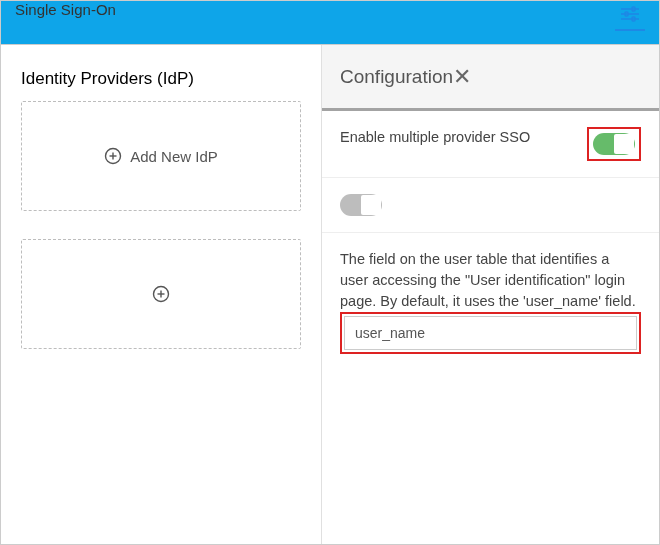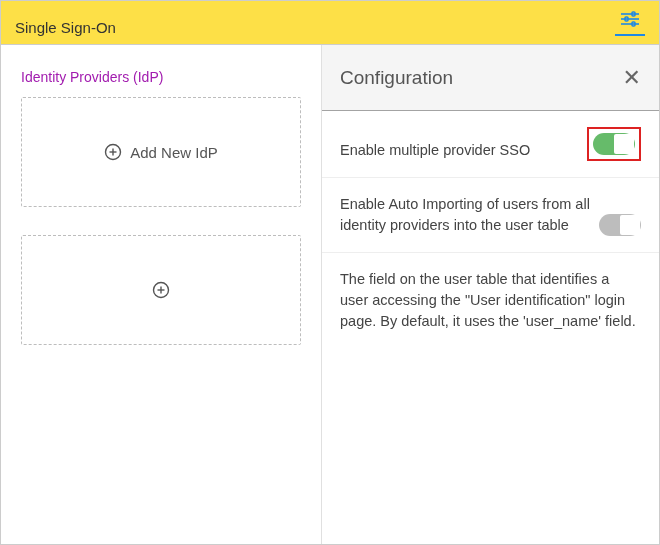--- a/index.html
+++ b/index.html
@@ -11,27 +11,27 @@
     overflow: hidden;
   }
   .wrap {
     border: 1px solid #ccc;
     width: 660px;
     height: 545px;
     display: flex;
     flex-direction: column;
   }
   .header {
-    background: #fde047;
+    background: #0ea5e9;
     border-bottom: 1px solid #ccc;
     height: 44px;
     display: flex;
-    align-items: flex-end;
+    align-items: flex-start;
     justify-content: space-between;
-    padding: 8px 14px;
+    padding: 0 14px;
   }
   .header-title {
     font-size: 15px;
     color: #333;
   }
   .settings-btn {
     width: 30px;
     height: 30px;
     border: none;
     border-bottom: 2px solid #1e88e5;
@@ -46,23 +46,23 @@
     flex: 1;
     display: flex;
     overflow: hidden;
   }
   .left {
     width: 320px;
     padding: 20px;
     overflow: auto;
   }
   .left h2 {
-    font-size: 14px;
+    font-size: 17px;
     font-weight: 400;
-    color: #a21caf;
+    color: #000000;
     margin-bottom: 12px;
     margin-top: 20px;
   }
   .left h2:first-child { margin-top: 4px; }
   .dashed-box {
     border: 1.5px dashed #bdbdbd;
     border-radius: 2px;
     height: 110px;
     display: flex;
     align-items: center;
@@ -86,40 +86,39 @@
     flex: 1;
     border-left: 1px solid #e0e0e0;
     background: #fff;
     display: flex;
     flex-direction: column;
     overflow: auto;
   }
   .panel-header {
     height: 66px;
     background: #f5f5f5;
-    border-bottom: 1px solid #a3a3a3;
-    display: flex;
-    align-items: center;
-    justify-content: space-between;
+    border-bottom: 3px solid #a3a3a3;
+    display: flex;
+    align-items: center;
     padding: 0 18px;
   }
   .panel-header h3 {
     font-size: 19px;
     font-weight: 400;
     color: #555;
   }
   .close-btn {
     background: none; border: none; cursor: pointer;
     font-size: 22px; color: #666; line-height: 1;
   }
   .option {
     border-bottom: 1px solid #eee;
     padding: 16px 18px;
     display: flex;
-    align-items: flex-end;
+    align-items: flex-start;
     gap: 0;
   }
   .option-text {
     flex: 1;
     font-size: 14.5px;
     color: #444;
     line-height: 1.45;
   }
   .toggle-wrap {
     flex: 0 0 auto;
@@ -231,28 +230,30 @@
       <div class="option">
         <div class="option-text">Enable multiple provider SSO</div>
         <div class="toggle-wrap highlighted">
           <div class="toggle on">
               <div class="knob"></div>
             </div>
         </div>
       </div>
 
       <div class="option">
-        <div class="option-text">Enable Auto Importing of users from all identity providers into the user table</div>
         <div class="toggle-wrap">
           <div class="toggle off">
               <div class="knob"></div>
             </div>
         </div>
       </div>
 
 
       <div class="field-section">
         <div class="field-desc">The field on the user table that identifies a user accessing the "User identification" login page. By default, it uses the 'user_name' field.</div>
+        <div class="field-input-wrap">
+          <input class="field-input" type="text" value="user_name" style="">
+        </div>
       </div>
 
     </div>
   </div>
 </div>
 
 </body></html>

